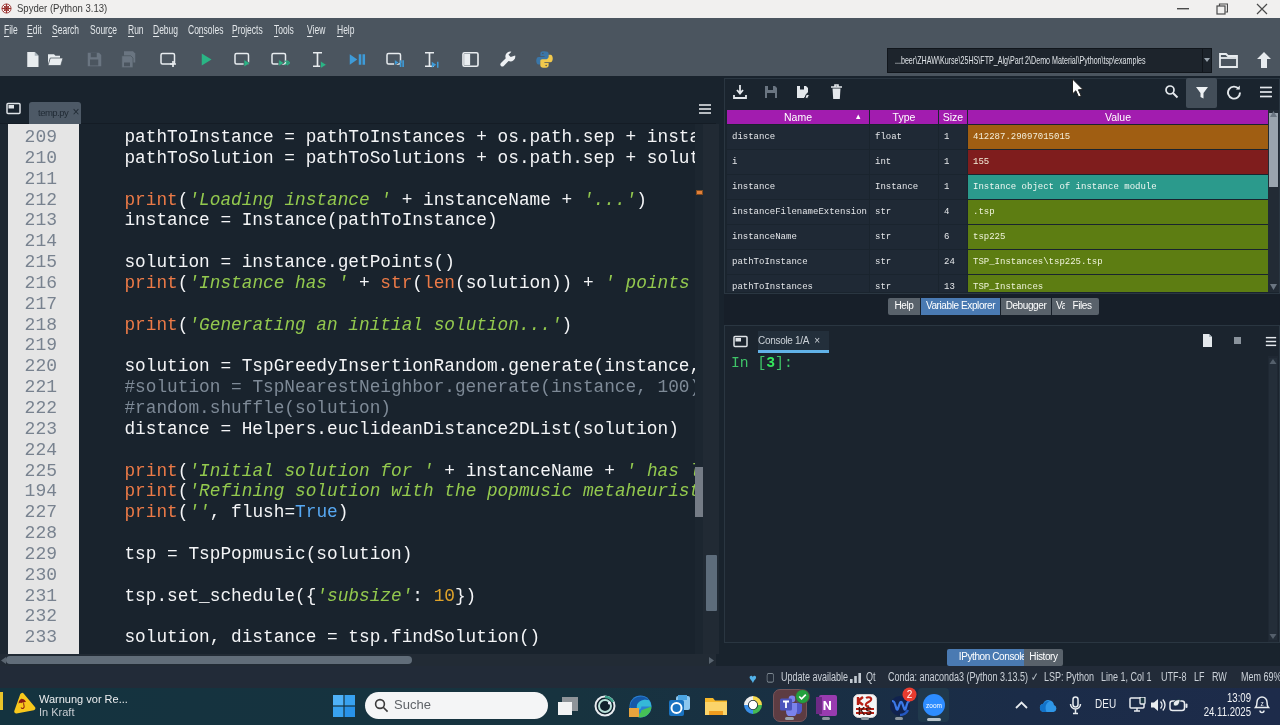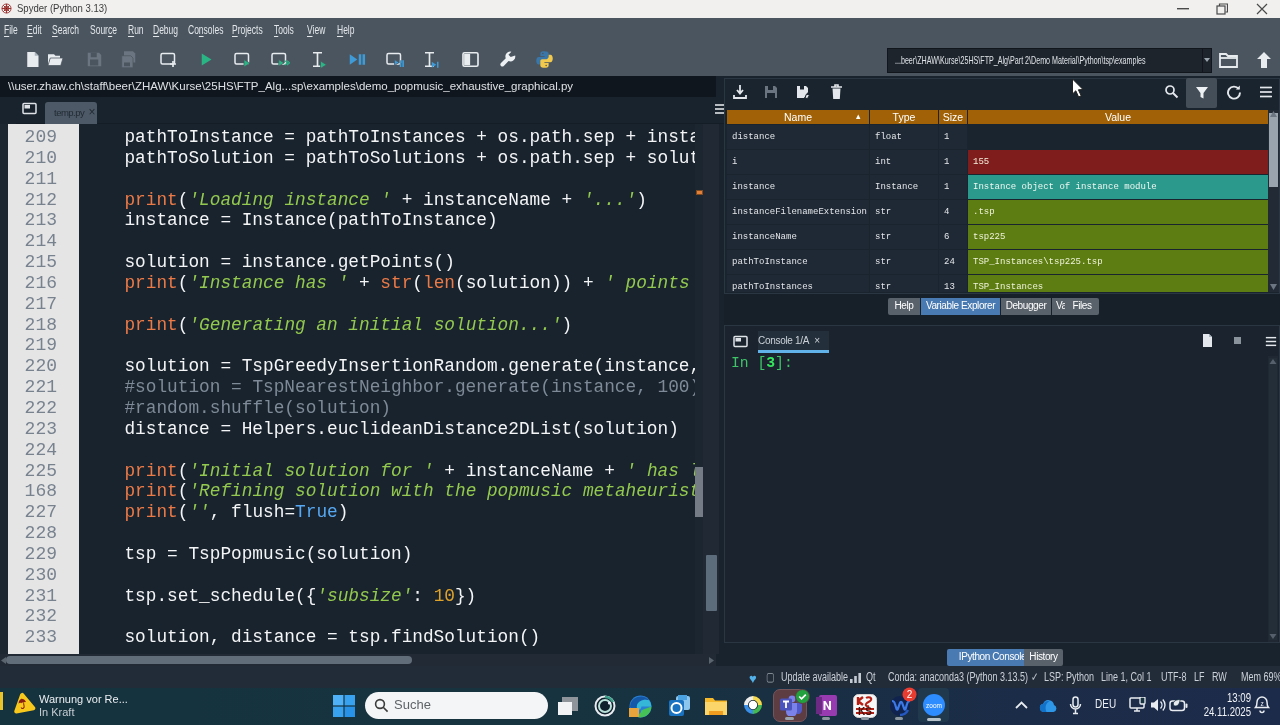--- a/index.html
+++ b/index.html
@@ -13,21 +13,21 @@
 #menubar span{position:absolute;top:5px;transform:scaleX(.68);transform-origin:0 50%;white-space:nowrap}
 #menubar u{text-decoration:underline;text-underline-offset:2px}
 
 #toolbar{left:0;top:42px;width:1280px;height:34px;background:#4b555f}
 .ticon{position:absolute;top:7px;width:21px;height:21px}
 
 #wdcombo{left:887px;top:48px;width:316px;height:25px;background:#1d242c;border:1px solid #11161c;color:#dfe3e7;font-size:11.5px;line-height:23px;padding-left:7px;white-space:nowrap;overflow:hidden}
 #wdarrow{left:1203px;top:48px;width:9px;height:25px;background:#1d242c;border:1px solid #11161c;border-left:none}
 
 #pathbar{left:0;top:76px;width:716px;height:21px;background:#10161d;color:#dde1e5;font-size:11.5px;line-height:21px;padding-left:8px;white-space:nowrap}
-#edtabbar{left:16px;top:97px;width:716px;height:27px;background:#19232d;border-bottom:1px solid #141c25}
+#edtabbar{left:0;top:97px;width:716px;height:27px;background:#19232d;border-bottom:1px solid #141c25}
 .edtab{position:absolute;top:5px;height:22px;font-size:9.5px;letter-spacing:-0.5px;color:#212b35;background:#4d5966;border-radius:3px 3px 0 0;line-height:21px;white-space:nowrap}
 #editor{left:0;top:124px;width:716px;height:530px;background:#19232d;overflow:hidden}
 #gutter{left:0;top:0;width:79px;height:530px;background:#e5e5e5;color:#78828f;font-family:"Liberation Mono",monospace;font-size:18px;text-align:right;padding-right:22px;padding-top:3px}
 #code{left:81.8px;top:0;width:613.2px;height:530px;overflow:hidden;color:#f4f5f7;font-family:"Liberation Mono",monospace;font-size:17.78px;white-space:pre;padding-top:3px}
 #code div,#gutter div{height:20.85px;line-height:20.85px}
 #code{font-variant-ligatures:none}
 .s{color:#93c94e;font-style:italic}
 .b{color:#ec7a47}
 .n{color:#dfa32a}
 .k{color:#57a8f2}
@@ -39,21 +39,21 @@
 #vscroll{left:703px;top:124px;width:16px;height:530px;background:#212a34}
 #vthumb{left:706px;top:555px;width:11px;height:56px;background:#5d6c7b;border-radius:1px}
 #hscroll{left:0;top:654px;width:716px;height:12px;background:#222b35}
 #hthumb{left:6px;top:656px;width:406px;height:8px;background:#616d79;border-radius:4px}
 
 #vepane{left:724px;top:78px;width:556px;height:216px;background:#1a242e;border:1px solid #2a3641}
 #vetoolbar{left:0;top:0;width:0;height:0;overflow:visible}
 #vetable{left:727px;top:110px;width:541px;height:182px;font-family:"Liberation Mono",monospace;font-size:9px}
 #vescroll{left:1268px;top:110px;width:11px;height:182px;background:#222b35}
 #vethumb{left:1269px;top:113px;width:9px;height:74px;background:#9aa4ae}
-.vehead{position:absolute;top:0;height:14px;background:#a16207;color:#fff;font-family:"Liberation Sans",sans-serif;font-size:10.5px;text-align:center;line-height:14px}
+.vehead{position:absolute;top:0;height:14px;background:#a21caf;color:#fff;font-family:"Liberation Sans",sans-serif;font-size:10.5px;text-align:center;line-height:14px}
 .cell{position:absolute;height:24px;line-height:24px;background:#1f2935;color:#e4e6e9;padding-left:5px;overflow:hidden;white-space:nowrap}
 .val{color:#f3eedb}
 #vetabs{left:724px;top:294px;width:556px;height:31px;background:#171f29}
 .ptab{position:absolute;top:4px;height:17px;font-size:10px;letter-spacing:-0.4px;color:#fff;background:#59626b;line-height:16px;text-align:center;white-space:nowrap;overflow:hidden}
 .ptab.sel{background:#4a7ab2}
 #conpane{left:724px;top:325px;width:556px;height:318px;background:#1b242e;border:1px solid #2a3641}
 #contab{left:758px;top:331px;width:71px;height:22px;background:#232f3b;border-bottom:3px solid #61b2e8;color:#ccd2d8;font-size:10px;letter-spacing:-0.3px;line-height:19px;text-align:left;white-space:nowrap}
 #conscroll{left:1268px;top:356px;width:10px;height:286px;background:#1f2833}
 #intext{left:731px;top:355px;font-family:"Liberation Mono",monospace;font-size:14.7px;color:#3fc468;line-height:17px}
 #contabs2{left:724px;top:643px;width:556px;height:25px}
@@ -170,21 +170,20 @@
 <div class="abs" id="wdarrow">
       <span style="position:absolute;left:1px;top:9px;width:0;height:0;border:3px solid transparent;border-top:4px solid #9aa4ae"></span>
     </div>
 <svg class="abs" style="left:1219px;top:52px" width="19" height="16" viewBox="0 0 19 16">
       <path d="M1 2h6l2 2h9v11H1z" fill="none" stroke="#e8ecef" stroke-width="1.8"></path>
       <path d="M1 6h17" stroke="#e8ecef" stroke-width="1.8"></path>
     </svg>
 <svg class="abs" style="left:1256px;top:51px" width="16" height="18" viewBox="0 0 16 18">
       <path d="M8 1l7 7h-4v9H5V8H1z" fill="#e8ecef"></path>
     </svg>
-<div class="abs" id="pathbar">\\user.zhaw.ch\staff\beer\ZHAW\Kurse\25HS\FTP_Alg...sp\examples\demo_popmusic_exhaustive_graphical.py</div>
 <div class="abs" id="edtabbar">
 <svg class="abs" style="left:6px;top:4px" width="15" height="14" viewBox="0 0 15 14">
         <rect x="1" y="2.5" width="13" height="10" rx="1" fill="none" stroke="#dfe3e7" stroke-width="1.5"></rect>
         <rect x="2.5" y="4" width="5.5" height="3.5" fill="#dfe3e7"></rect>
       </svg>
 <div class="edtab" style="left:29px;width:52px;padding-left:9px">temp.py&nbsp; <span style="font-size:12px">×</span></div>
 <svg class="abs" style="left:698px;top:6px" width="14" height="12" viewBox="0 0 14 12">
         <g stroke="#dfe3e7" stroke-width="1.6">
           <line x1="1" y1="2" x2="13" y2="2"></line>
           <line x1="1" y1="6" x2="13" y2="6"></line>
@@ -204,21 +203,21 @@
         <div>216</div>
         <div>217</div>
         <div>218</div>
         <div>219</div>
         <div>220</div>
         <div>221</div>
         <div>222</div>
         <div>223</div>
         <div>224</div>
         <div>225</div>
-        <div>168</div>
+        <div>194</div>
         <div>227</div>
         <div>228</div>
         <div>229</div>
         <div>230</div>
         <div>231</div>
         <div>232</div>
         <div>233</div>
       </div>
 <div class="abs" id="code"><div>    pathToInstance = pathToInstances + os.path.sep + instanceF</div><div>    pathToSolution = pathToSolutions + os.path.sep + solutionF</div><div> </div><div>    <span class="b">print</span>(<span class="s">'Loading instance '</span> + instanceName + <span class="s">'...'</span>)</div><div>    instance = Instance(pathToInstance)</div><div> </div><div>    solution = instance.getPoints()</div><div>    <span class="b">print</span>(<span class="s">'Instance has '</span> + <span class="b">str</span>(<span class="b">len</span>(solution)) + <span class="s">' points and</span></div><div> </div><div>    <span class="b">print</span>(<span class="s">'Generating an initial solution...'</span>)</div><div> </div><div>    solution = TspGreedyInsertionRandom.generate(instance, 100</div><div>    <span class="c">#solution = TspNearestNeighbor.generate(instance, 100)</span></div><div>    <span class="c">#random.shuffle(solution)</span></div><div>    distance = Helpers.euclideanDistance2DList(solution)</div><div> </div><div>    <span class="b">print</span>(<span class="s">'Initial solution for '</span> + instanceName + <span class="s">' has len</span></div><div>    <span class="b">print</span>(<span class="s">'Refining solution with the popmusic metaheuristic</span></div><div>    <span class="b">print</span>(<span class="s">''</span>, flush=<span class="k">True</span>)</div><div> </div><div>    tsp = TspPopmusic(solution)</div><div> </div><div>    tsp.set_schedule({<span class="s">'subsize'</span>: <span class="n">10</span>})</div><div> </div><div>    solution, distance = tsp.findSolution()</div></div>
 </div>
@@ -281,20 +280,21 @@
 </div>
 <div class="abs" id="vetable">
 <div class="vehead" style="left:0;width:142px">Name<span style="font-size:7.5px;position:absolute;right:7px;top:0">▲</span></div>
 <div class="vehead" style="left:143px;width:68px">Type</div>
 <div class="vehead" style="left:212px;width:28px">Size</div>
 <div class="vehead" style="left:241px;width:300px">Value</div>
 
 <div class="cell" style="left:0;top:15px;width:142px">distance</div>
 <div class="cell" style="left:143px;top:15px;width:68px">float</div>
 <div class="cell" style="left:212px;top:15px;width:28px">1</div>
+<div class="cell val" style="left:241px;top:15px;width:300px;background:#a05e12">412287.29097015015</div>
 <div class="cell" style="left:0;top:40px;width:142px">i</div>
 <div class="cell" style="left:143px;top:40px;width:68px">int</div>
 <div class="cell" style="left:212px;top:40px;width:28px">1</div>
 <div class="cell val" style="left:241px;top:40px;width:300px;background:#7f1d1d">155</div>
 <div class="cell" style="left:0;top:65px;width:142px">instance</div>
 <div class="cell" style="left:143px;top:65px;width:68px">Instance</div>
 <div class="cell" style="left:212px;top:65px;width:28px">1</div>
 <div class="cell val" style="left:241px;top:65px;width:300px;background:#2b9a8c;color:#eef7f2">Instance object of instance module</div>
 <div class="cell" style="left:0;top:90px;width:142px">instanceFilenameExtension</div>
 <div class="cell" style="left:143px;top:90px;width:68px">str</div>

